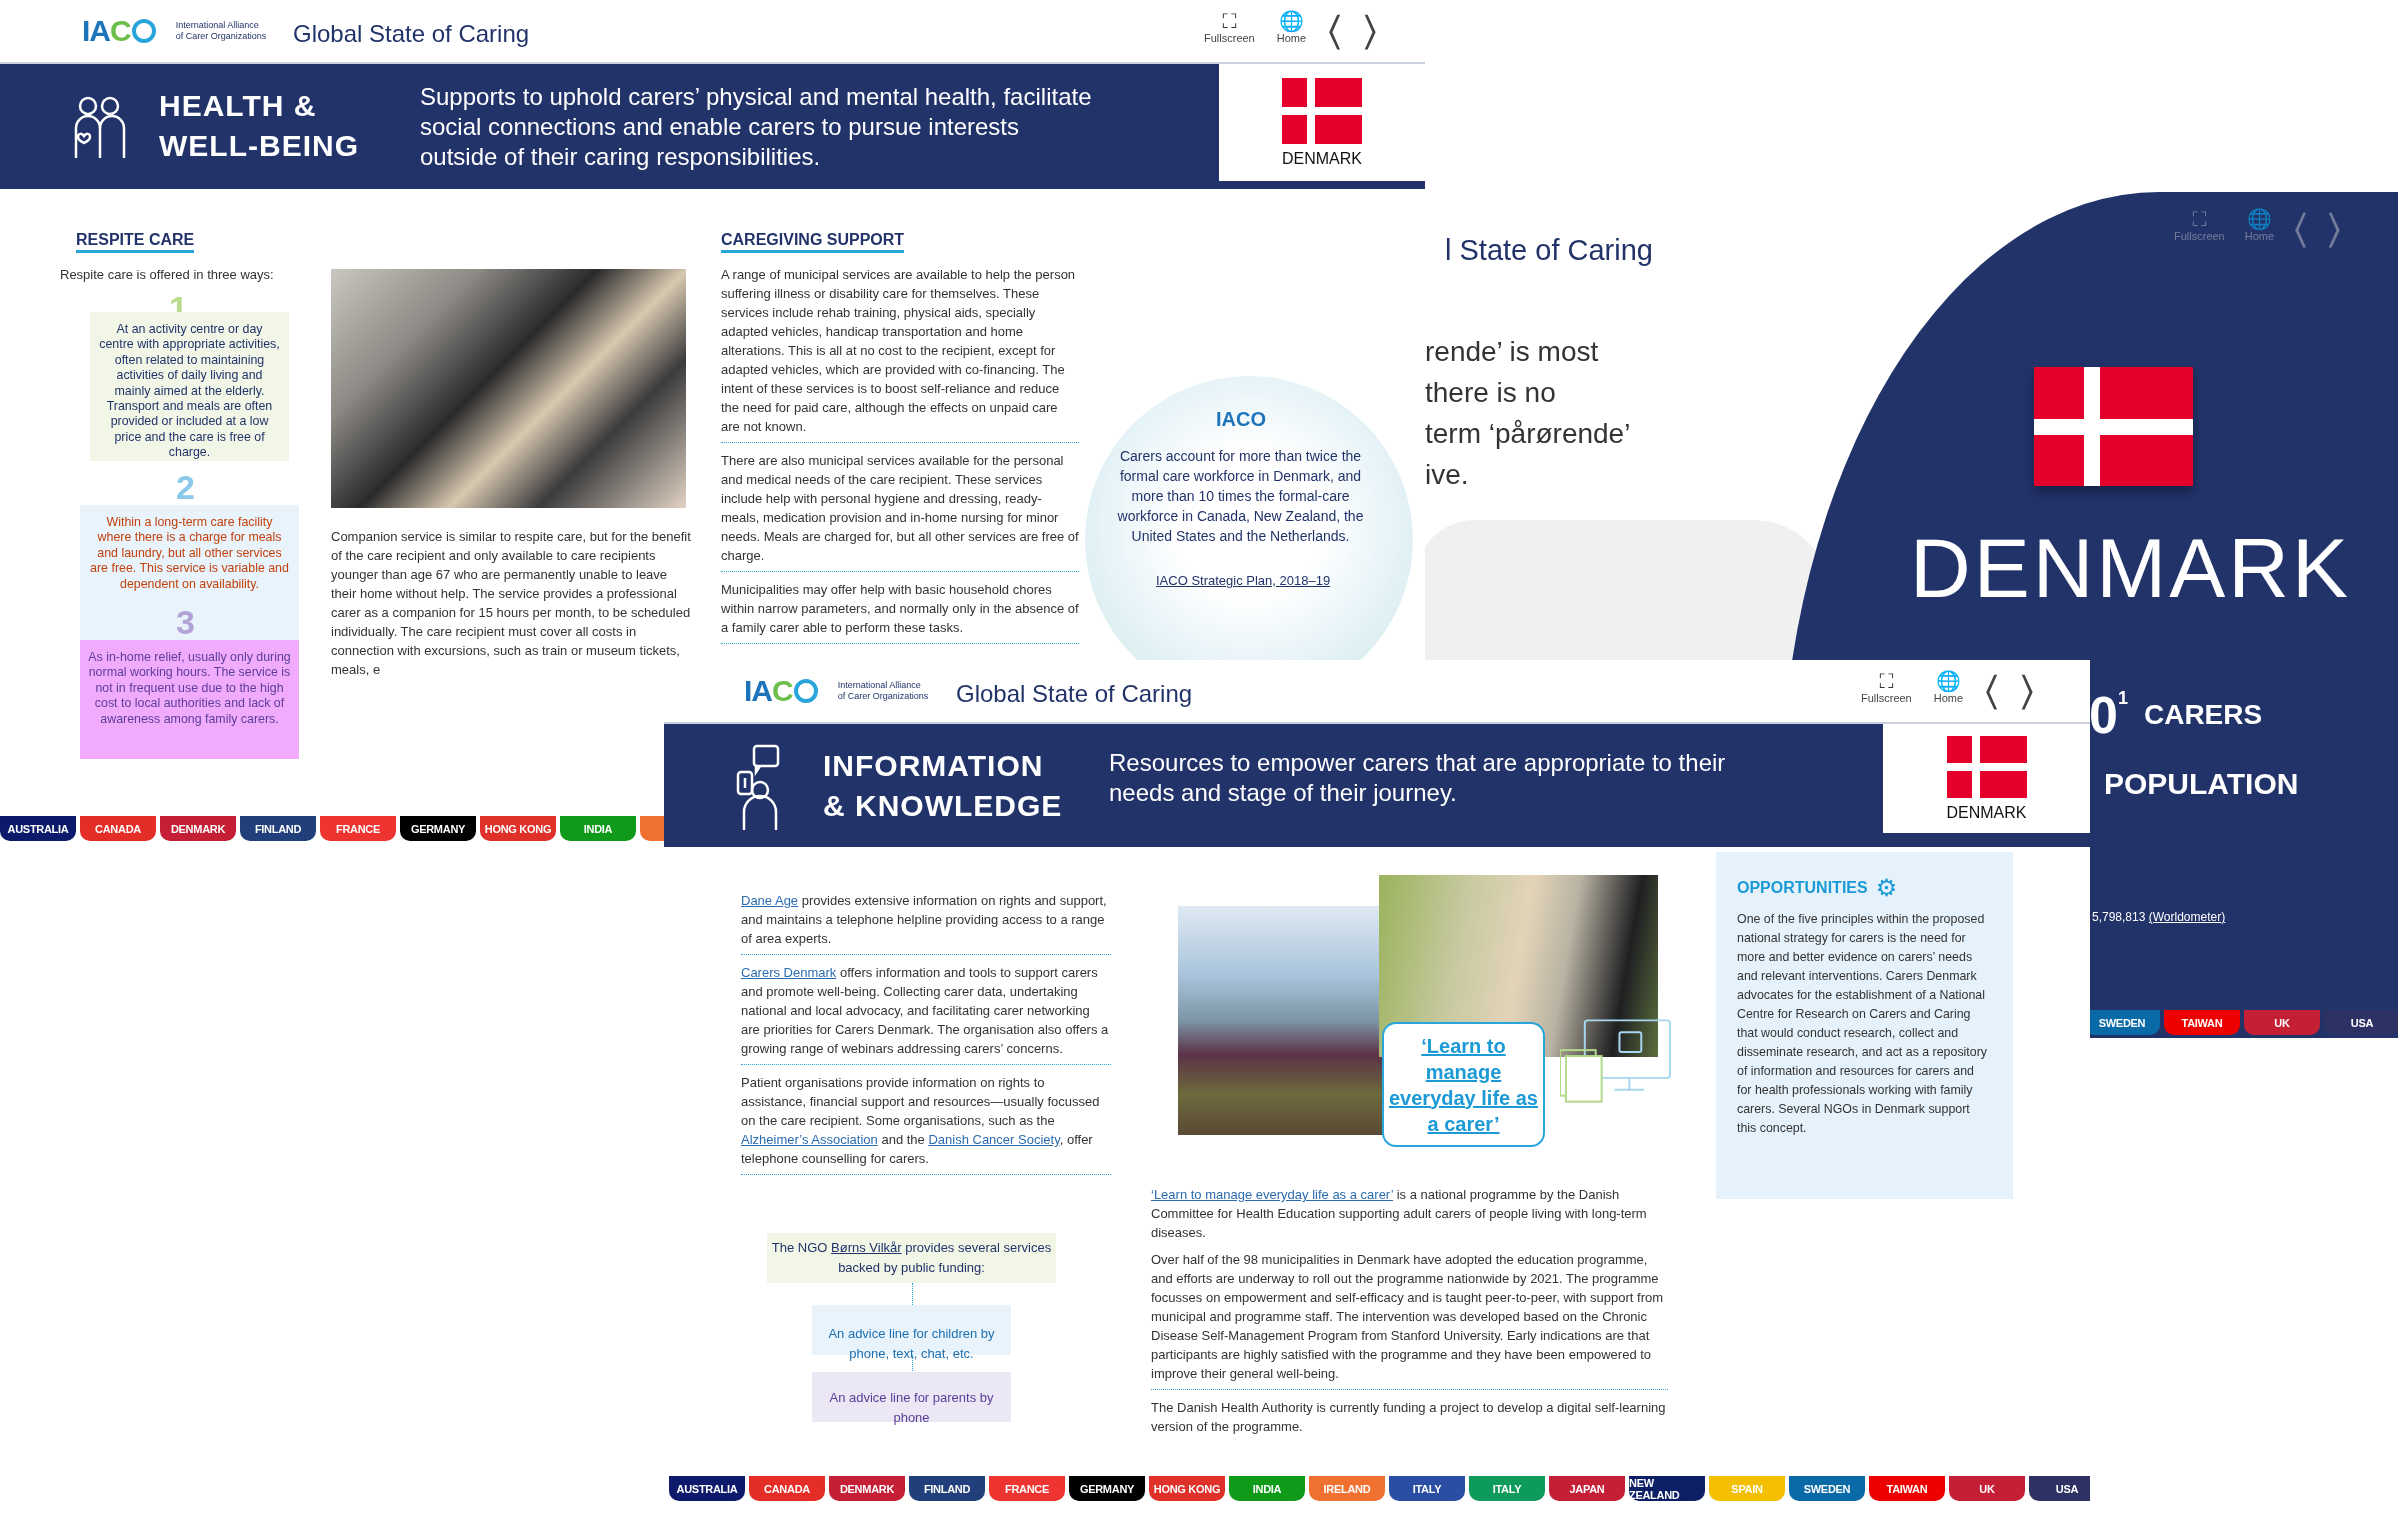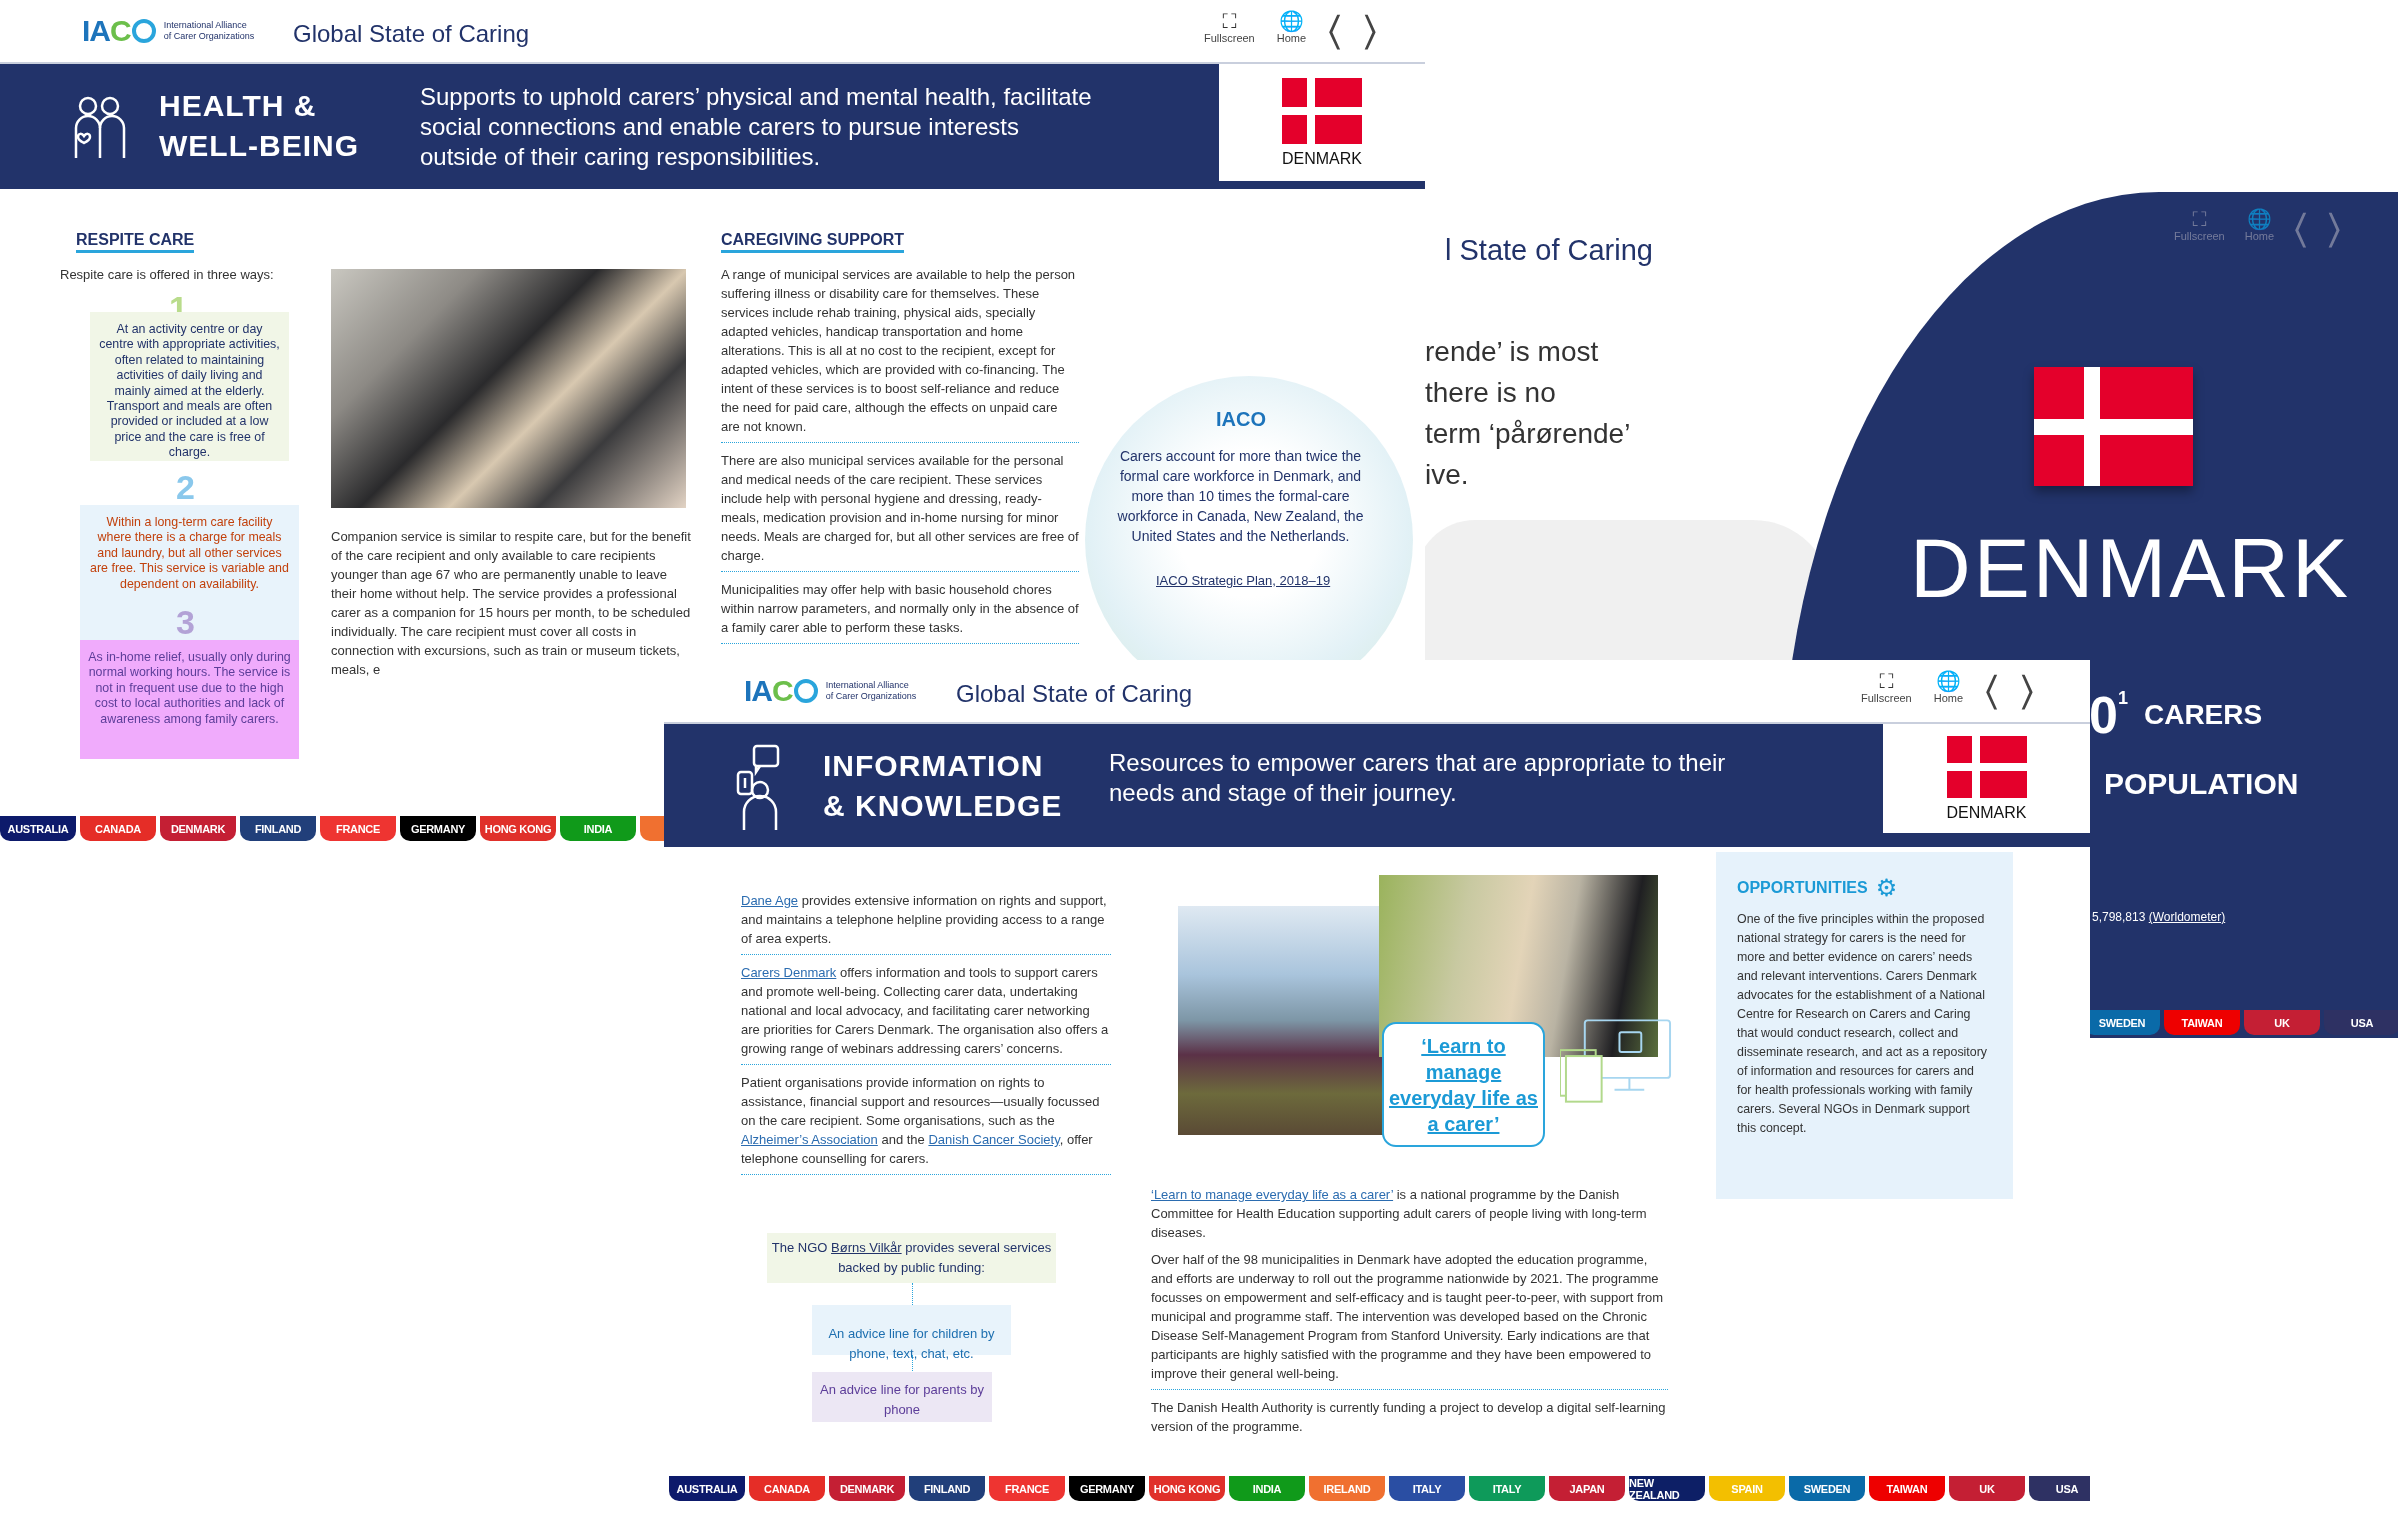--- a/index.html
+++ b/index.html
@@ -2,21 +2,21 @@
 <html><head>
 <meta charset="utf-8">
 <style>
   html,body{margin:0;padding:0;}
   body{width:2399px;height:1524px;position:relative;overflow:hidden;background:#ffffff;font-family:"Liberation Sans",sans-serif;color:#333;}
   .abs{position:absolute;}
   .navy{background:#22336a;}
   a,.link{color:#2b6cb0;text-decoration:underline;}
   
   .hdr{position:absolute;left:0;right:0;top:0;height:62px;background:#fff;border-bottom:2px solid #c9cfdd;}
-  .logo{position:absolute;top:16px;display:flex;align-items:center;gap:8px;}
+  .logo{position:absolute;top:16px;display:flex;align-items:center;gap:20px;}
   .logo .mark{font-weight:bold;font-size:30px;letter-spacing:-1px;line-height:30px;}
   .logo .mark .i{color:#1d74bb;} .logo .mark .a{color:#1d74bb;} .logo .mark .c{color:#6cbf4b;}
   .logo .mark .o{display:inline-block;width:24px;height:24px;border-radius:50%;border:4px solid #2aa5dc;box-sizing:border-box;vertical-align:-2px;margin-left:1px;}
   .logo .org{font-size:9px;line-height:11px;color:#22336a;}
   .gsc{position:absolute;top:20px;font-size:24px;color:#22336a;font-weight:300;}
   .navbtns{position:absolute;top:10px;display:flex;gap:22px;align-items:flex-start;}
   .navbtn{display:flex;flex-direction:column;align-items:center;font-size:11px;color:#444;}
   .navbtn .ic{font-size:20px;line-height:22px;color:#333;}
   .arrow{font-size:40px;line-height:40px;color:#444;font-weight:100;}
   
@@ -253,21 +253,21 @@
     <div class="dot" style="padding-bottom:6px;">
       <span>Patient organisations provide information on rights to assistance, financial support and resources—usually focussed on the care recipient. Some organisations, such as the </span><span class="link">Alzheimer’s Association</span><span> and the </span><span class="link">Danish Cancer Society</span><span>, offer telephone counselling for carers.</span>
     </div>
   </div>
   <div class="abs" style="left:103px;top:573px;width:289px;height:50px;background:#f1f6e7;text-align:center;font-size:13px;line-height:20px;color:#22336a;padding-top:5px;box-sizing:border-box;">
     <span>The NGO </span><span class="link" style="color:#22336a;">Børns Vilkår</span><span> provides several services backed by public funding:</span>
   </div>
   <div class="abs" style="left:248px;top:623px;height:22px;border-left:1px dotted #2aa5dc;"></div>
   <div class="abs" style="left:148px;top:645px;width:199px;height:50px;background:#e8f3fb;color:#1d6fb0;text-align:center;font-size:13px;line-height:20px;padding-top:19px;box-sizing:border-box;">An advice line for children by phone, text, chat, etc.</div>
   <div class="abs" style="left:248px;top:695px;height:18px;border-left:1px dotted #2aa5dc;"></div>
-  <div class="abs" style="left:148px;top:712px;width:180px;height:50px;background:#ece7f4;color:#5c3d99;text-align:center;font-size:13px;line-height:20px;padding-top:8px;box-sizing:border-box;">An advice line for parents by phone</div>
+  <div class="abs" style="left:148px;top:712px;width:199px;height:50px;background:#ece7f4;color:#5c3d99;text-align:center;font-size:13px;line-height:20px;padding-top:16px;box-sizing:border-box;">An advice line for parents by phone</div>
 
   <div class="photo" style="left:514px;top:246px;width:235px;height:229px;background:linear-gradient(180deg,#dfe9f2 0%,#a9c4dc 30%,#7d96a6 50%,#5b3147 65%,#6d6a3c 82%,#5a4a35 100%);"></div>
   <div class="photo" style="left:715px;top:215px;width:279px;height:182px;background:linear-gradient(100deg,#9ab35c 0%,#c8c9a1 30%,#e3d4b8 50%,#b9b3a3 65%,#1f1f22 85%,#5b6f3d 100%);"></div>
   <div class="abs" style="left:718px;top:362px;width:159px;height:121px;background:#fff;border:2px solid #2aa5dc;border-radius:14px;display:flex;align-items:center;justify-content:center;text-align:center;">
     <span class="link" style="color:#1b9ad6;font-weight:bold;font-size:20px;line-height:26px;">‘Learn to manage everyday life as a carer’</span>
   </div>
   <div class="abs" style="left:896px;top:358px;width:114px;height:90px;">
     <svg width="114" height="90" viewBox="0 0 115 90" fill="none" stroke-width="2">
         <rect x="25" y="2" width="86" height="58" rx="3" stroke="#a7d6f0"></rect>
         <path d="M55 72h30M70 60v12" stroke="#a7d6f0"></path>

